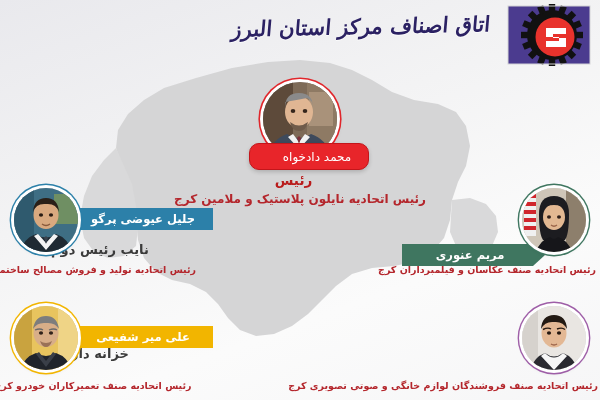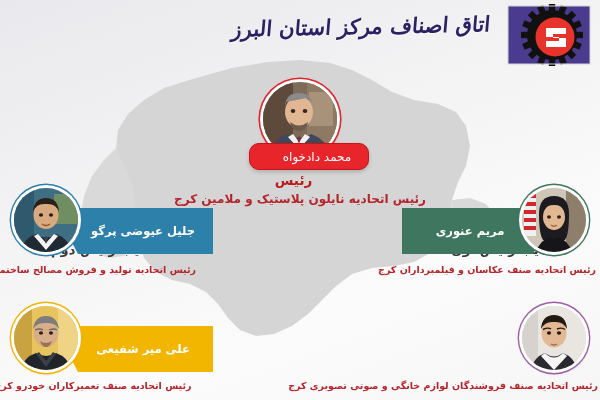--- a/index.html
+++ b/index.html
@@ -39,33 +39,34 @@
   .avatar.ring-blue{box-shadow:0 0 0 3px #ffffff,0 0 0 4.4px #2c80a9,0 2px 5px rgba(0,0,0,.2);}
   .avatar.ring-green{box-shadow:0 0 0 3px #ffffff,0 0 0 4.4px #3f7660,0 2px 5px rgba(0,0,0,.2);}
   .avatar.ring-yellow{box-shadow:0 0 0 3px #ffffff,0 0 0 4.4px #f2b500,0 2px 5px rgba(0,0,0,.2);}
   .avatar.ring-purple{box-shadow:0 0 0 3px #ffffff,0 0 0 4.4px #9e5ea7,0 2px 5px rgba(0,0,0,.2);}
   .avatar svg{display:block;width:100%;height:100%;}
 
   
   .namebar{
     position:absolute;height:22px;display:flex;align-items:center;
     justify-content:center;color:#fff;font-weight:700;font-size:11.5px;
-    white-space:nowrap;z-index:2;padding:12px 9px;
+    white-space:nowrap;z-index:2;padding:0 9px;
     font-family:"DejaVu Sans","Liberation Sans",sans-serif;
     text-align:right;
   }
   
   .namebar.point-left{
     clip-path:polygon(100% 0,100% 100%,12px 100%,0 50%,12px 0);
     padding-left:16px;
   }
   
   .namebar.point-right{
     clip-path:polygon(0 0,calc(100% - 12px) 0,100% 50%,calc(100% - 12px) 100%,0 100%);
     padding-right:16px;
+    margin-top:36px;
   }
   .bg-blue{background:#2c80a9;}
   .bg-green{background:#3f7660;}
   .bg-yellow{background:#f2b500;}
   .bg-purple{background:#9e5ea7;}
 
   .role{
     position:absolute;font-size:13px;font-weight:700;color:#3b3b3b;
     white-space:nowrap;text-align:center;
   }

